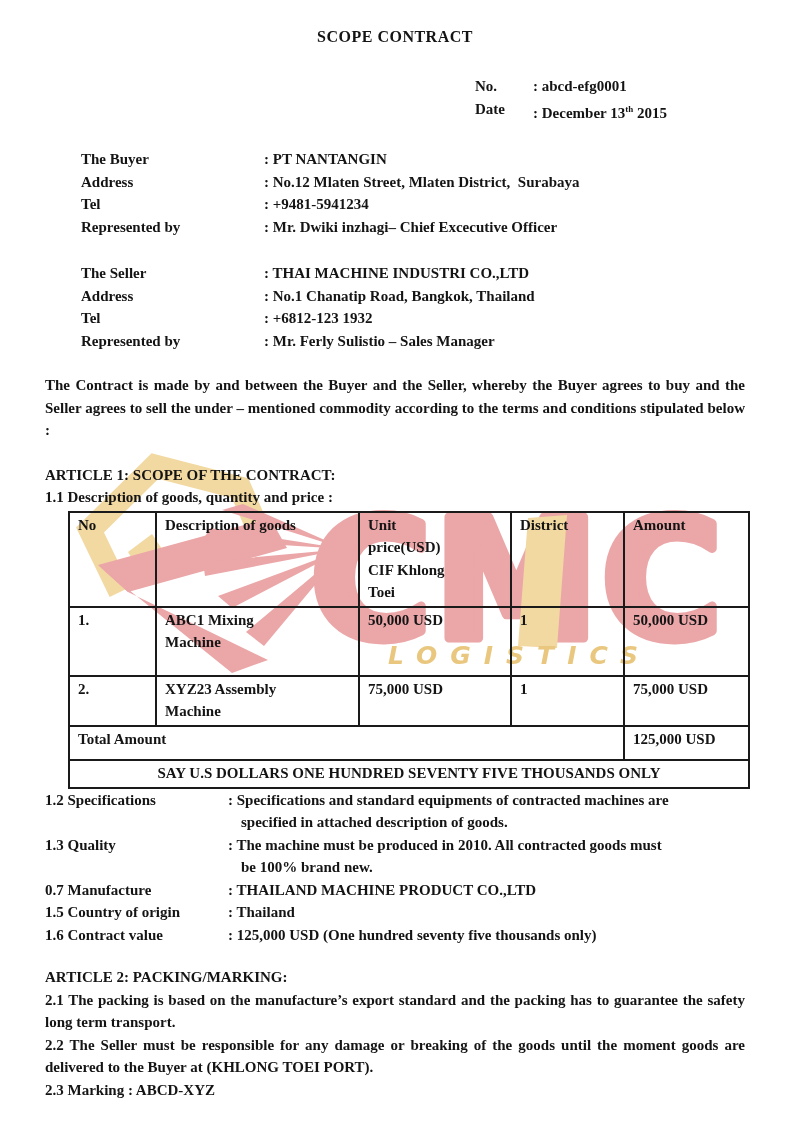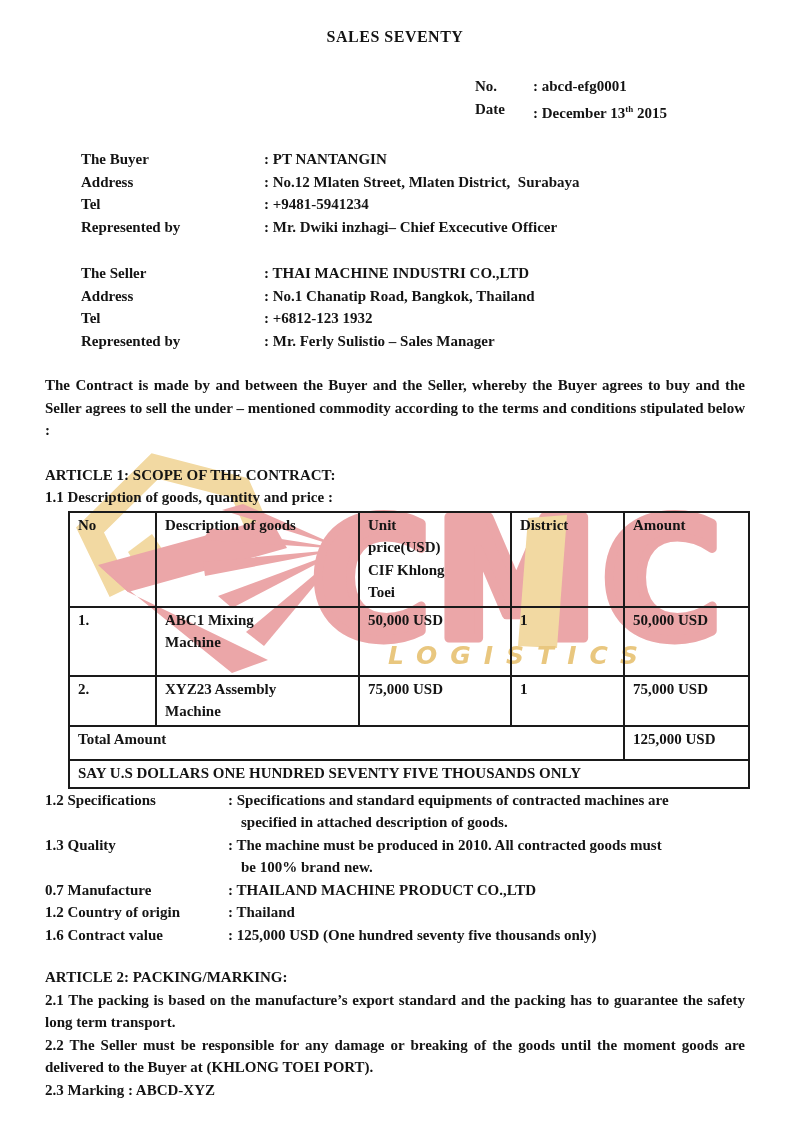--- a/index.html
+++ b/index.html
@@ -31,21 +31,21 @@
   .article-heading{margin:22px 0 0 0;line-height:22.5px;}
   .sub-line{margin:0;line-height:22.5px;}
 
   table.goods{border-collapse:collapse;table-layout:fixed;width:680px;margin:2px 0 0 23px;background:transparent;padding-left:16px;}
   table.goods td{border:2px solid #1a1a1a;vertical-align:top;padding:1px 8px 2px 8px;line-height:22.5px;background:transparent;}
   .col-no{width:87px;}.col-desc{width:203px;}.col-price{width:152px;}.col-qty{width:113px;}.col-amt{width:125px;}
   tr.hdr td{height:86px;}
   tr.r1 td{height:64px;}
   tr.r2 td{height:42px;}
   tr.total td{height:29px;}
-  tr.say td{height:23px;}
+  tr.say td{height:23px;text-align:center;}
   .hdr-price-inner{max-width:100px;display:block;}
   .desc-inner{max-width:130px;display:block;}
 
   .clauses{line-height:22.5px;}
   .clause-row{display:flex;}
   .clause-label{width:183px;flex:none;}
   .clause-value{padding-left:13px;text-indent:-13px;width:430px;}
 
   .article2{margin-top:20px;}
   .para{margin:0;text-align:justify;line-height:22.5px;}
@@ -73,21 +73,21 @@
   <g>
     <text x="310" y="638" font-family="DejaVu Sans, sans-serif" font-size="166" font-weight="bold" fill="#eba6a8" stroke="#eba6a8" stroke-width="9" stroke-linejoin="round" letter-spacing="2">CMC</text>
 
     <polygon points="528,518 567,515 557,648 518,646" fill="#f2d9a2"></polygon>
   </g>
   <text x="388" y="664" font-family="DejaVu Sans, sans-serif" font-size="25" font-style="italic" font-weight="bold" letter-spacing="13" fill="#e9c77f">LOGISTICS</text>
 </svg>
 
 <div class="content">
 
-  <div class="doc-title">SALES SEVENTY</div>
+  <div class="doc-title">SCOPE CONTRACT</div>
 
   <div class="meta">
     <div class="meta-row">
       <span class="meta-label">No.</span>
       <span>: abcd-efg0001</span>
     </div>
     <div class="meta-row">
       <span class="meta-label">Date</span>
       <span><span>: December 13</span><sup>th</sup><span> 2015</span></span>
     </div>
@@ -189,21 +189,21 @@
     </div>
     <div class="clause-row">
       <span class="clause-label">1.3 Quality</span>
       <span class="clause-value">: The machine must be produced in 2010. All contracted goods must be 100% brand new.</span>
     </div>
     <div class="clause-row">
       <span class="clause-label">0.7 Manufacture</span>
       <span class="clause-value">: THAILAND MACHINE PRODUCT CO.,LTD</span>
     </div>
     <div class="clause-row">
-      <span class="clause-label">1.2 Country of origin</span>
+      <span class="clause-label">1.5 Country of origin</span>
       <span class="clause-value">: Thailand</span>
     </div>
     <div class="clause-row">
       <span class="clause-label">1.6 Contract value</span>
       <span class="clause-value">: 125,000 USD (One hundred seventy five thousands only)</span>
     </div>
   </div>
 
   <div class="article2">
     <div class="article-heading" style="margin-top:0;">ARTICLE 2: PACKING/MARKING:</div>

